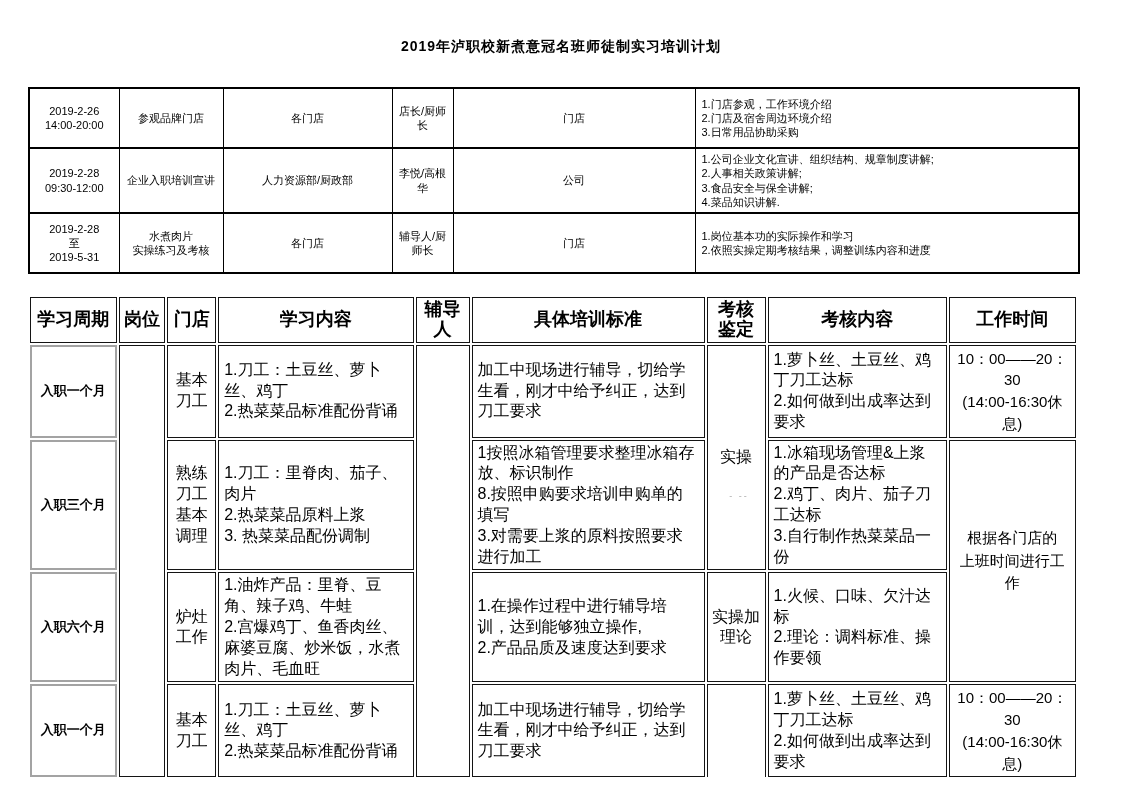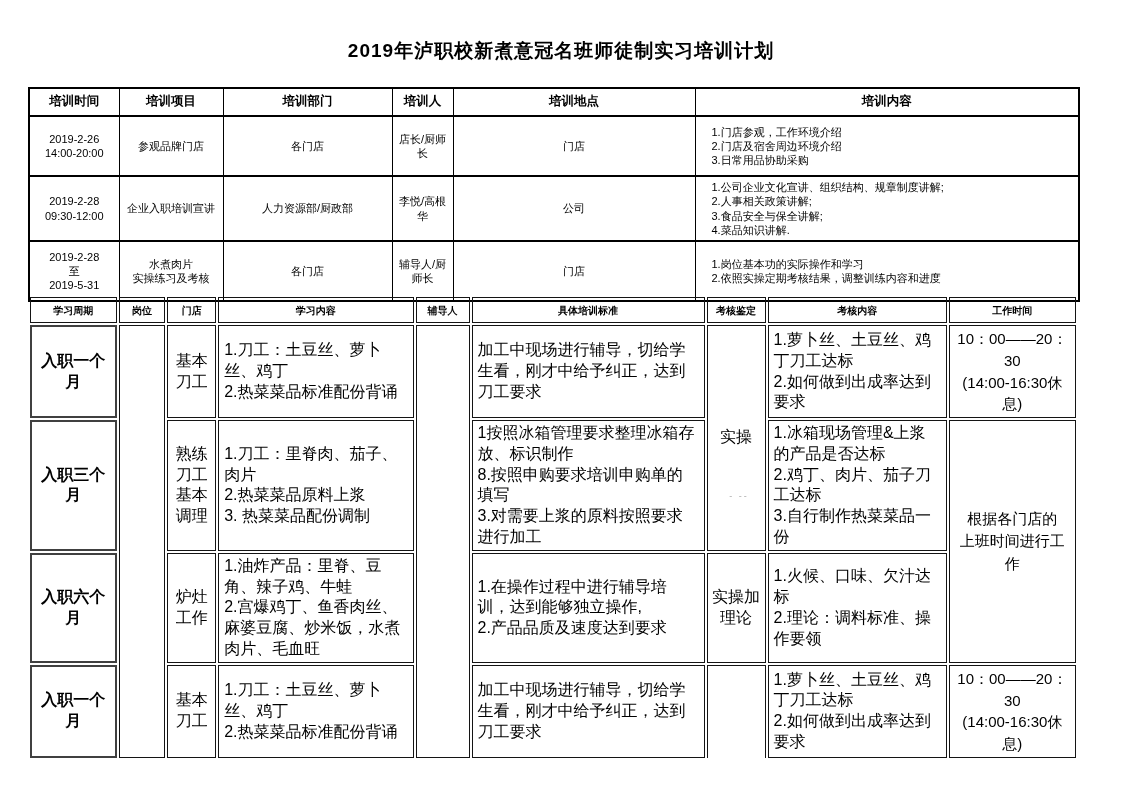--- a/index.html
+++ b/index.html
@@ -3,49 +3,49 @@
 <meta charset="utf-8">
 <style>
   html,body{margin:0;padding:0;}
   body{
     width:1122px;height:793px;background:#ffffff;position:relative;
     font-family:"Liberation Sans","DejaVu Sans",sans-serif;color:#000;
     overflow:hidden;
   }
   .page-title{
     position:absolute;top:38px;left:0;width:1122px;text-align:center;
-    font-size:19px;font-weight:bold;letter-spacing:1px;
+    font-size:14px;font-weight:bold;letter-spacing:1px;
   }
   
   table.t1{
     position:absolute;left:28px;top:87px;width:1050px;
     border-collapse:collapse;table-layout:fixed;
     border:2px solid #000;
   }
   .t1 th,.t1 td{
     border:1px solid #000;border-top-width:2px;border-bottom-width:2px;
     font-size:11px;line-height:1.3;text-align:center;vertical-align:middle;
     padding:2px 4px;white-space:pre-line;word-break:break-all;
   }
   .t1 th{font-size:12.5px;height:22px;line-height:1.1;}
   .t1 td{height:52px;}
-  .t1 td.left{text-align:left;padding:3px 16px;}
+  .t1 td.left{text-align:left;padding:3px 6px;}
   
   table.t2{
     position:absolute;left:28px;top:295px;width:1050px;
     border-collapse:separate;border-spacing:2px;table-layout:fixed;
   }
   .t2 th,.t2 td{
     border:1px solid #141414;
     font-size:16px;line-height:1.3;text-align:center;vertical-align:middle;
     padding:2px 4px;white-space:pre-line;word-break:break-all;
   }
-  .t2 th{font-size:10px;height:20px;line-height:1.1;}
+  .t2 th{font-size:18px;height:20px;line-height:1.1;}
   .t2 td.left{text-align:left;padding:2px 5px;}
-  .t2 td.period{font-weight:bold;font-size:16px;border:2px solid #404040;}
+  .t2 td.period{font-weight:bold;font-size:13px;border:2px solid #a3a3a3;}
   .t2 td.worktime{font-size:15px;line-height:1.45;}
   .t2 td.worktime-merged{font-size:15px;line-height:1.5;}
   .t2 td.no-bottom{border-bottom:none;}
   .t2 tr.r1 td{height:36px;}
   .t2 tr.r2 td{height:44px;}
   .t2 tr.r3 td{height:44px;}
   .t2 tr.r4 td{height:38px;}
   .clip-artifact{
     position:absolute;left:718px;top:491px;width:42px;height:8px;
     overflow:hidden;color:#ababab;font-size:9px;letter-spacing:2px;text-align:center;
@@ -59,28 +59,20 @@
 <table class="t1">
   <colgroup>
     <col style="width:90px">
       <col style="width:104px">
       <col style="width:169px">
     <col style="width:61px">
       <col style="width:242px">
       <col style="width:384px">
   </colgroup>
   <tbody>
-      <tr>
-    <th>培训时间</th>
-    <th>培训项目</th>
-    <th>培训部门</th>
-    <th>培训人</th>
-    <th>培训地点</th>
-    <th>培训内容</th>
-  </tr>
   <tr>
     <td>2019-2-26
 14:00-20:00</td>
     <td>参观品牌门店</td>
     <td>各门店</td>
     <td>店长/厨师长</td>
     <td>门店</td>
     <td class="left">1.门店参观，工作环境介绍
 2.门店及宿舍周边环境介绍
 3.日常用品协助采购</td>

